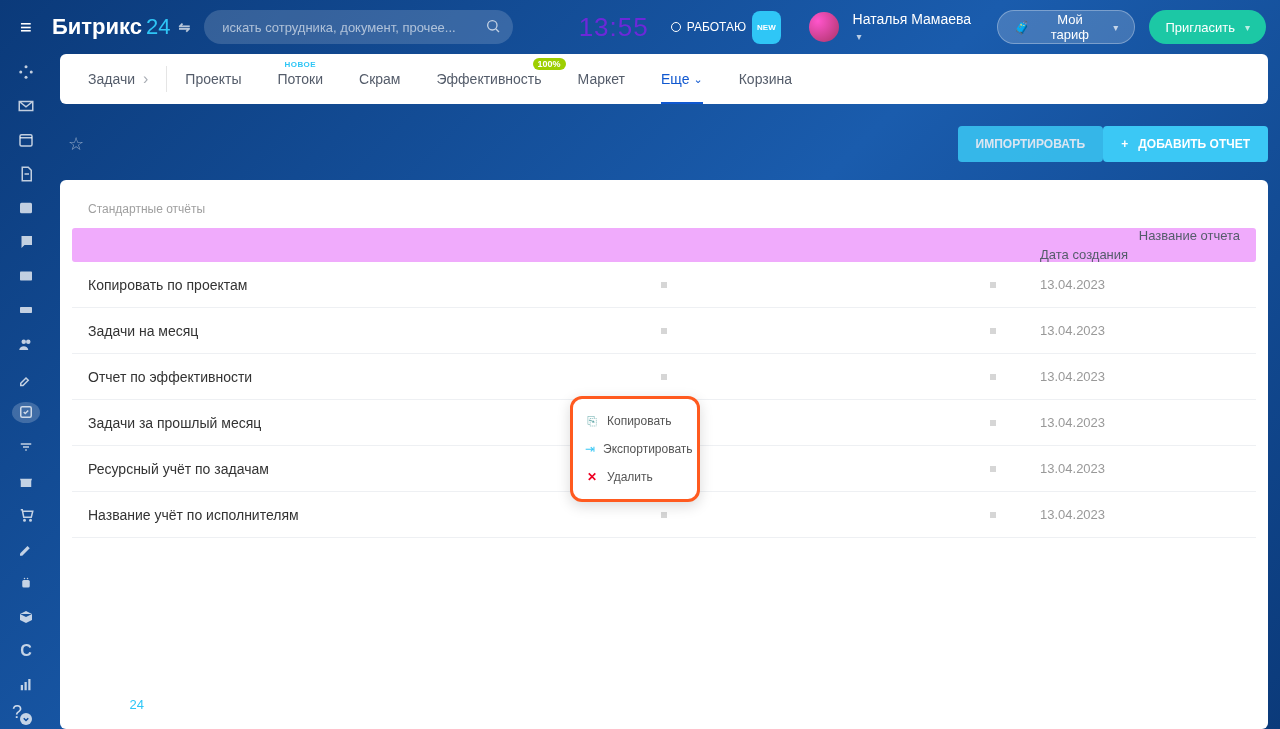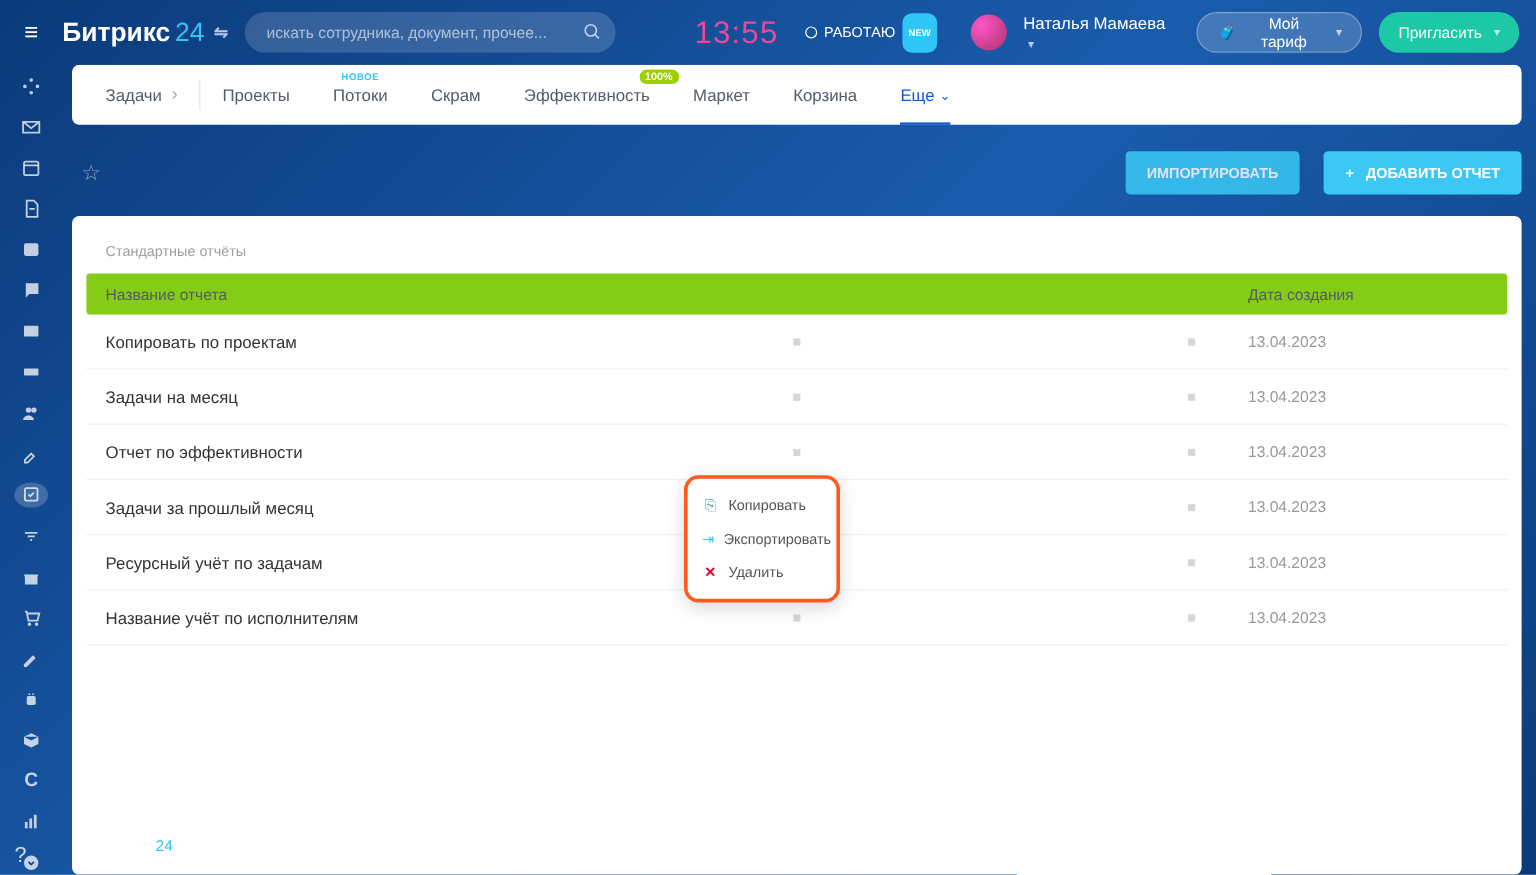--- a/index.html
+++ b/index.html
@@ -29,21 +29,21 @@
   height: 34px;
   border: none;
   border-radius: 17px;
   background: rgba(255,255,255,0.16);
   padding: 0 40px 0 18px;
   color: #fff;
   font-size: 13px;
 }
 .search-wrap input::placeholder { color: rgba(255,255,255,0.6); }
 .search-icon { position: absolute; right: 12px; top: 8px; color: rgba(255,255,255,0.7); }
-.clock { color: #ec4899; font-size: 26px; font-weight: 300; margin-left: 52px; letter-spacing: 1px; }
+.clock { color: #6d28d9; font-size: 26px; font-weight: 300; margin-left: 52px; letter-spacing: 1px; }
 .work-status { color: #fff; font-size: 12px; display: flex; align-items: center; gap: 6px; margin-left: 8px; }
 .work-dot { width: 10px; height: 10px; border: 1.5px solid #fff; border-radius: 50%; display: inline-block; }
 .new-badge { background: #2fc6f6; color: #fff; font-size: 8px; padding: 12px 5px; border-radius: 8px; font-weight: 600; }
 .spacer { flex: 1; }
 .avatar { width: 30px; height: 30px; border-radius: 50%; background: #d4a; background: radial-gradient(circle at 30% 30%, #f5c 0%, #a36 100%); }
 .user-name { color: #fff; font-size: 14px; }
 .caret-down { font-size: 10px; opacity: 0.7; margin-left: 4px; }
 .btn { height: 34px; border: none; border-radius: 17px; padding: 0 16px; font-size: 13px; font-weight: 500; cursor: pointer; display: inline-flex; align-items: center; gap: 6px; }
 .btn-light { background: rgba(255,255,255,0.18); color: #fff; border: 1px solid rgba(255,255,255,0.3); }
 .btn-green { background: #1cc8a5; color: #fff; }
@@ -70,43 +70,44 @@
 .menu-sep { width: 1px; height: 26px; background: #e5e5e5; }
 .menu-item.active { color: #1058d0; }
 .menu-item.active::after { content: ""; position: absolute; bottom: 0; left: 18px; right: 18px; height: 2px; background: #1058d0; }
 .menu-badge-new { position: absolute; top: 6px; left: 50%; transform: translateX(-50%); font-size: 8px; color: #2fc6f6; letter-spacing: 0.5px; font-weight: 600; text-align: center; }
 .menu-badge-100 { position: absolute; top: 4px; right: -6px; background: #9dcf00; color: #fff; font-size: 9px; padding: 1px 5px; border-radius: 8px; font-weight: 600; }
 .menu-item.active .chev { margin-left: 4px; font-size: 11px; }
 
 .page-head { display: flex; align-items: center; margin: 22px 0 18px 8px; gap: 10px; }
 .page-title { color: #fff; font-size: 26px; font-weight: 300; }
 .star-icon { color: rgba(255,255,255,0.5); font-size: 18px; }
-.head-actions { margin-left: auto; display: flex; gap: 20px; }
+.head-actions { margin-left: auto; display: flex; gap: 0; }
 .btn-rect { height: 36px; border: none; border-radius: 4px; padding: 0 18px; font-size: 12px; font-weight: 600; cursor: pointer; }
 .btn-import { background: #3bc8f5; color: #fff; opacity: 0.85; }
 .btn-add { background: #3bc8f5; color: #fff; display: inline-flex; align-items: center; gap: 10px; }
 
 .content-card {
   background: #fff;
   border-radius: 6px;
   flex: 1;
   padding: 22px 12px 20px 12px;
   overflow: auto;
   position: relative;
 }
 .section-label { font-size: 12px; color: #a0a0a0; margin: 0 0 12px 16px; }
 .table-head {
-  background: #84cc16;
+  background: #f0abfc;
   height: 34px;
   display: flex;
-  align-items: center;
+  align-items: flex-end;
   padding: 0 16px;
   font-size: 13px;
   color: #545c6a;
   border-radius: 3px;
+  flex-direction: column;
 }
 .col-name { flex: 1; }
 .col-date { width: 200px; }
 .table-row {
   height: 46px;
   display: flex;
   align-items: center;
   padding: 0 16px;
   font-size: 14px;
   color: #333;
@@ -323,25 +324,25 @@
       <div class="menu-item">
         <span class="menu-badge-new">НОВОЕ</span>
         <span>Потоки</span>
       </div>
       <div class="menu-item">Скрам</div>
       <div class="menu-item" style="position:relative">
         <span>Эффективность</span>
         <span class="menu-badge-100">100%</span>
       </div>
       <div class="menu-item">Маркет</div>
-      <div class="menu-item">Корзина</div>
       <div class="menu-item active">
         <span>Еще</span>
         <span class="chev">⌄</span>
       </div>
+      <div class="menu-item">Корзина</div>
     </div>
 
     <div class="page-head">
       <div class="star-icon">☆</div>
       <div class="head-actions">
         <button class="btn-rect btn-import">ИМПОРТИРОВАТЬ</button>
         <button class="btn-rect btn-add">
           <span>+</span>
           <span>ДОБАВИТЬ ОТЧЕТ</span>
         </button>

